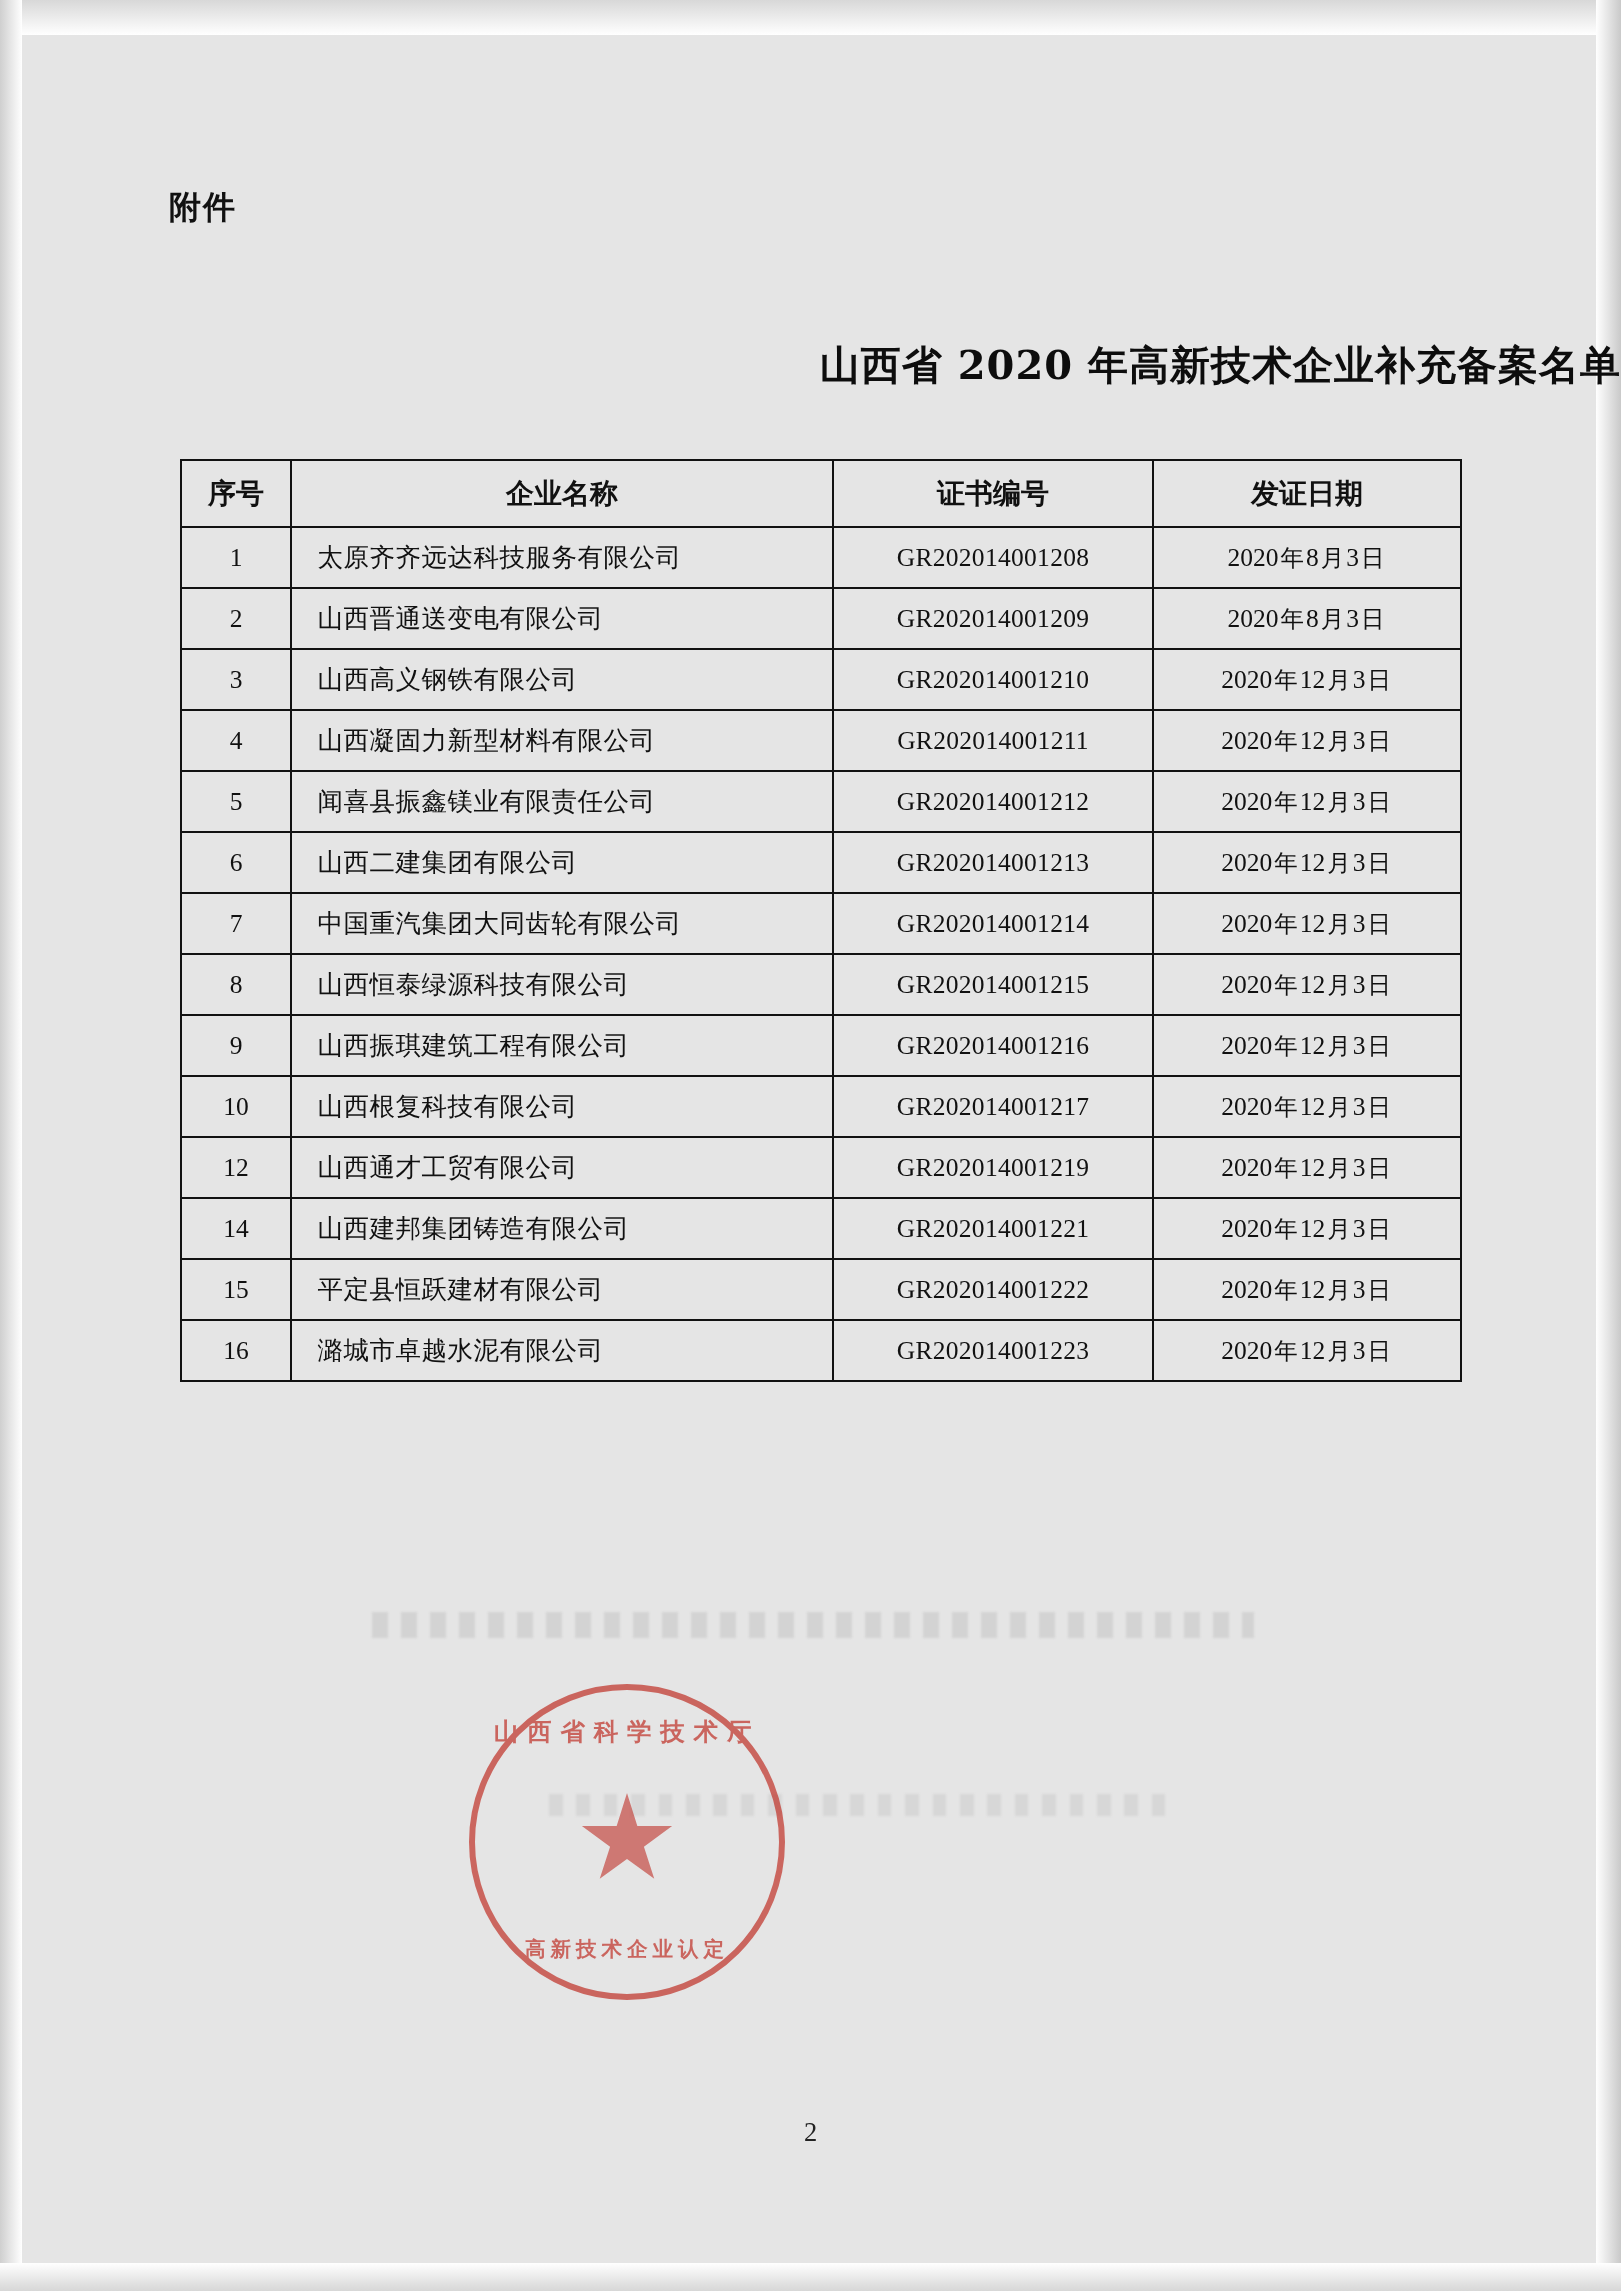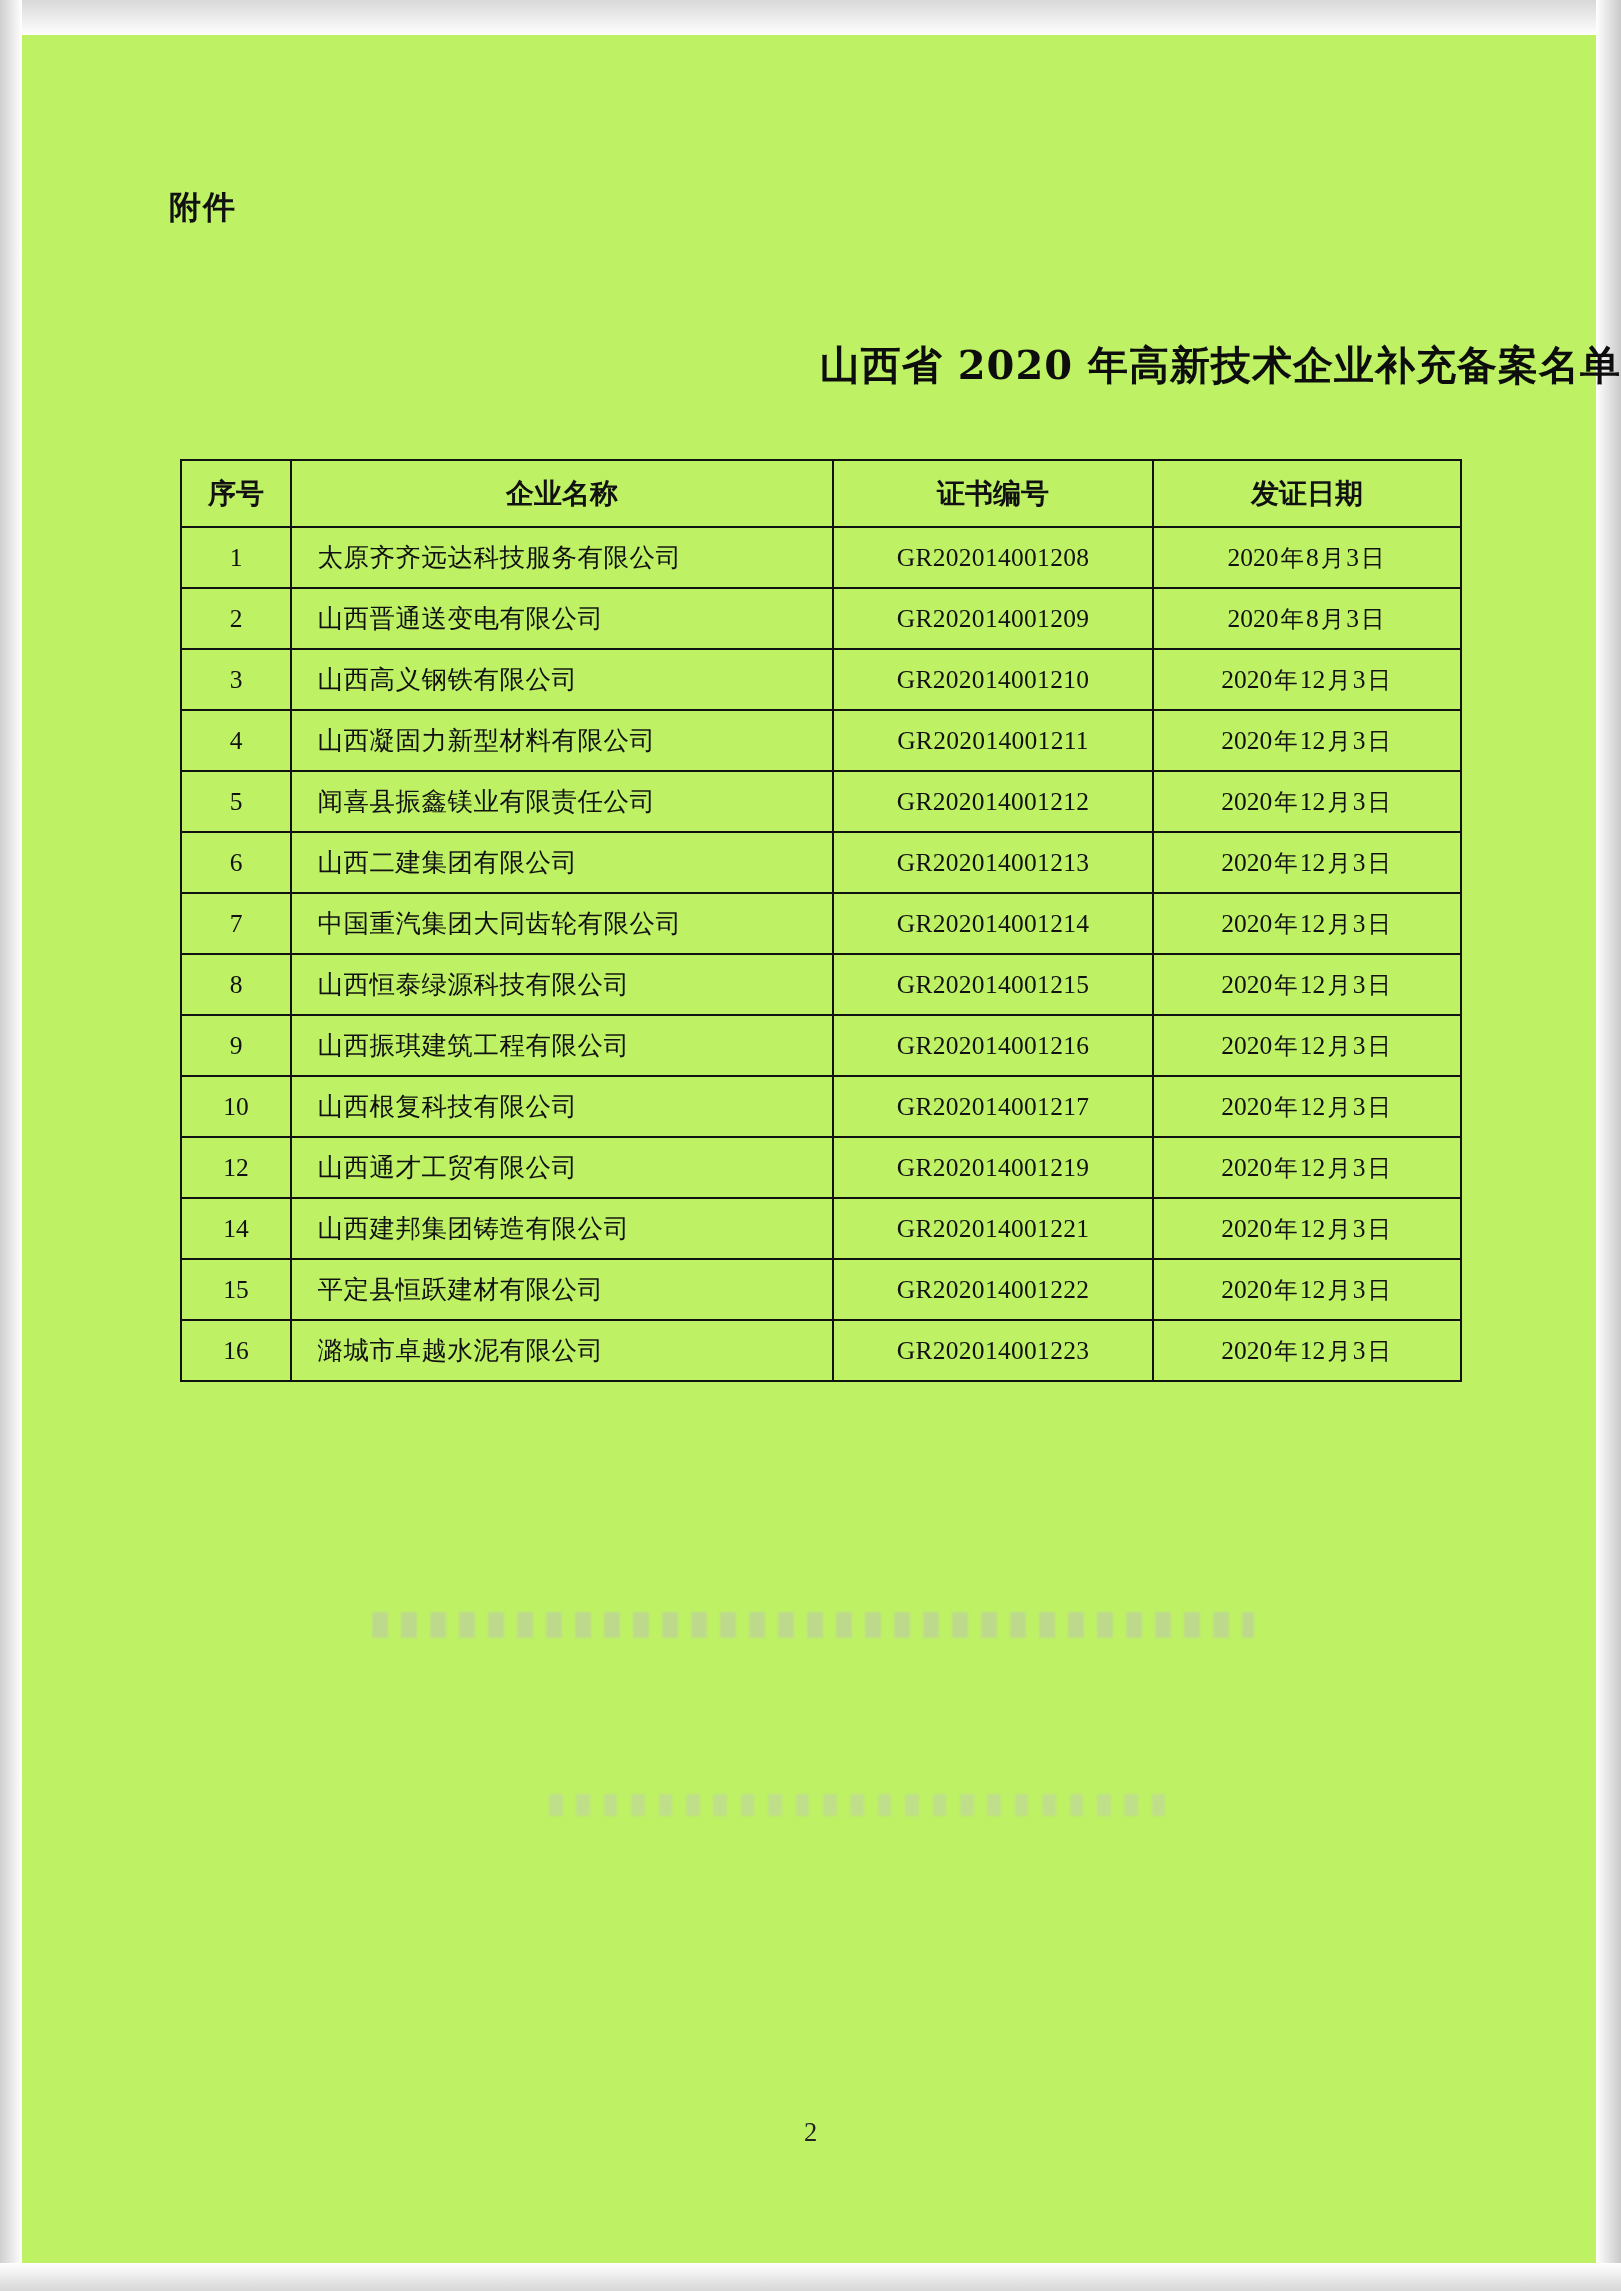--- a/index.html
+++ b/index.html
@@ -5,21 +5,21 @@
   html, body {
     margin: 0;
     padding: 0;
     background: #8a8a8a;
   }
   .page {
     position: relative;
     width: 1621px;
     height: 2292px;
     margin: 0 auto;
-    background: #bef264;
+    background: #e5e5e5;
     overflow: hidden;
     font-family: "Liberation Serif", serif;
     color: #1a1a1a;
   }
   
   .scan-edge-top {
     position: absolute;
     top: 0; left: 0; right: 0;
     height: 35px;
     background: linear-gradient(#d8d8d8, #ffffff);
@@ -319,16 +319,22 @@
           <td class="name">潞城市卓越水泥有限公司</td>
           <td class="cert">GR202014001223</td>
           <td class="date"><span>2020</span><span class="cn">年</span><span>12</span><span class="cn">月</span><span>3</span><span class="cn">日</span></td>
         </tr>
       </tbody>
   </table>
 
   <div class="ghost-line"></div>
   <div class="ghost-line2"></div>
 
+  <div class="seal">
+    <div class="ring"></div>
+    <div class="seal-top-text">山西省科学技术厅</div>
+    <div class="star"></div>
+    <div class="seal-bottom-text">高新技术企业认定</div>
+  </div>
 
   <div class="page-number">2</div>
 </div>
 
 
 </body></html>

